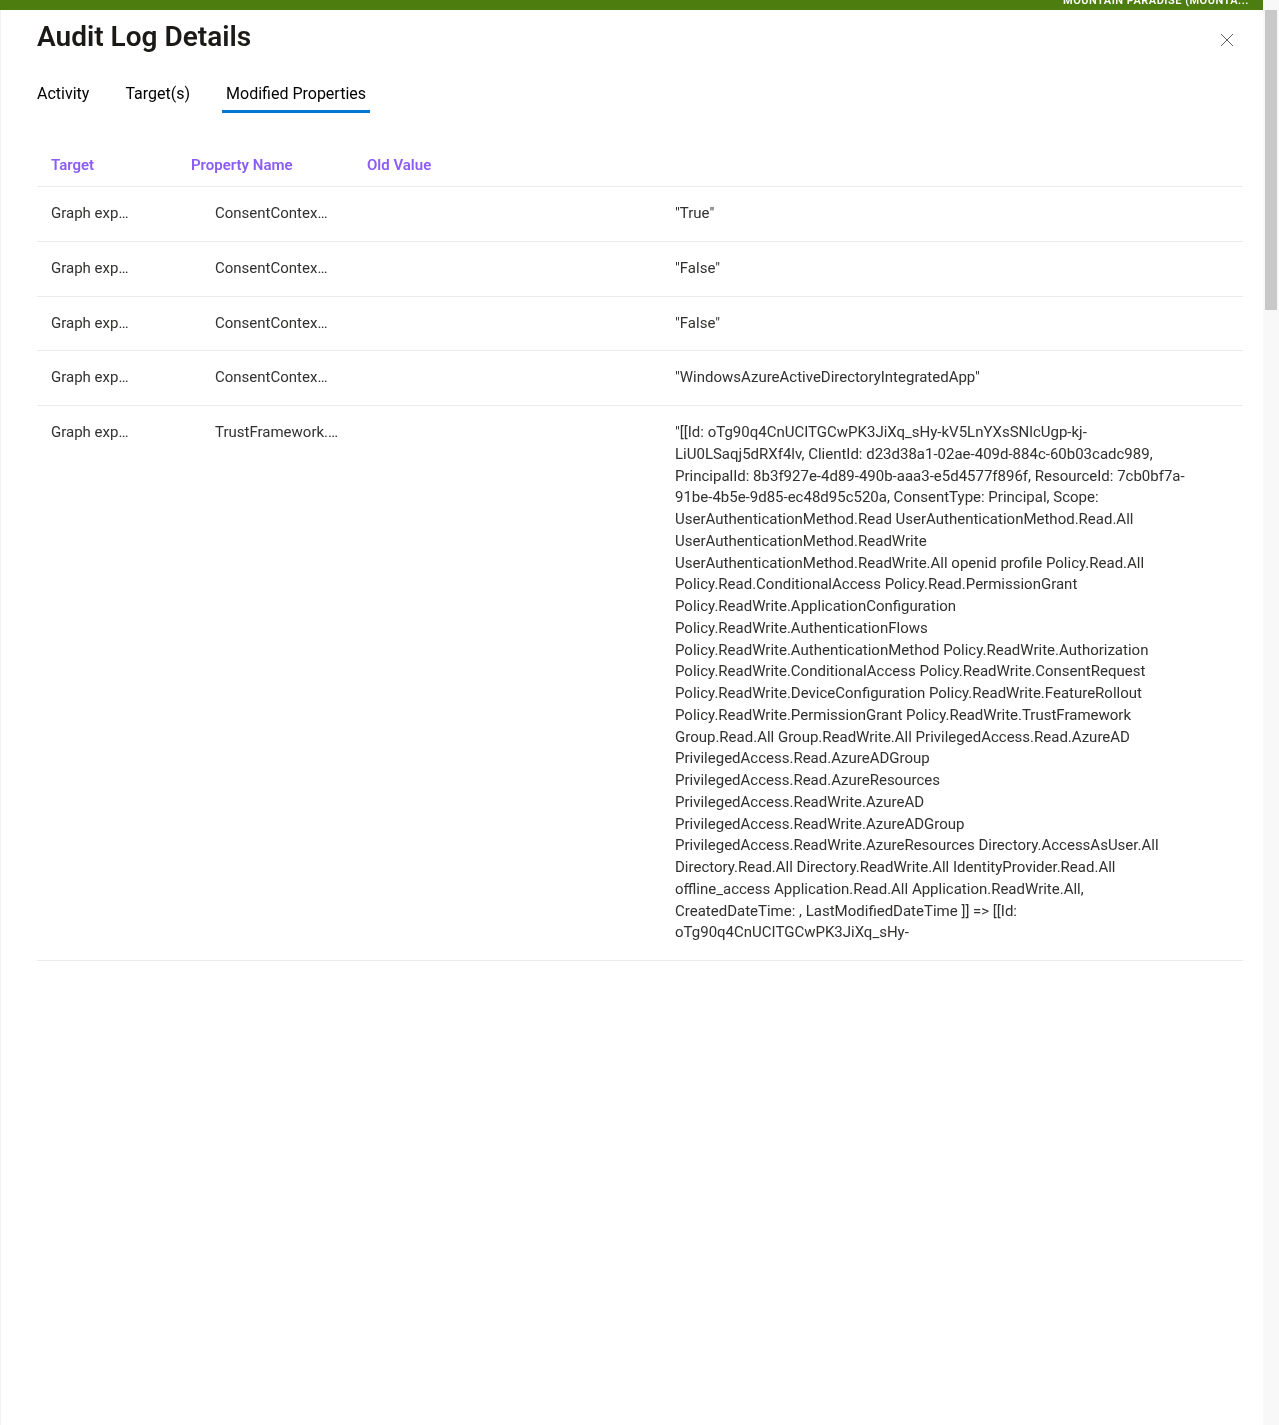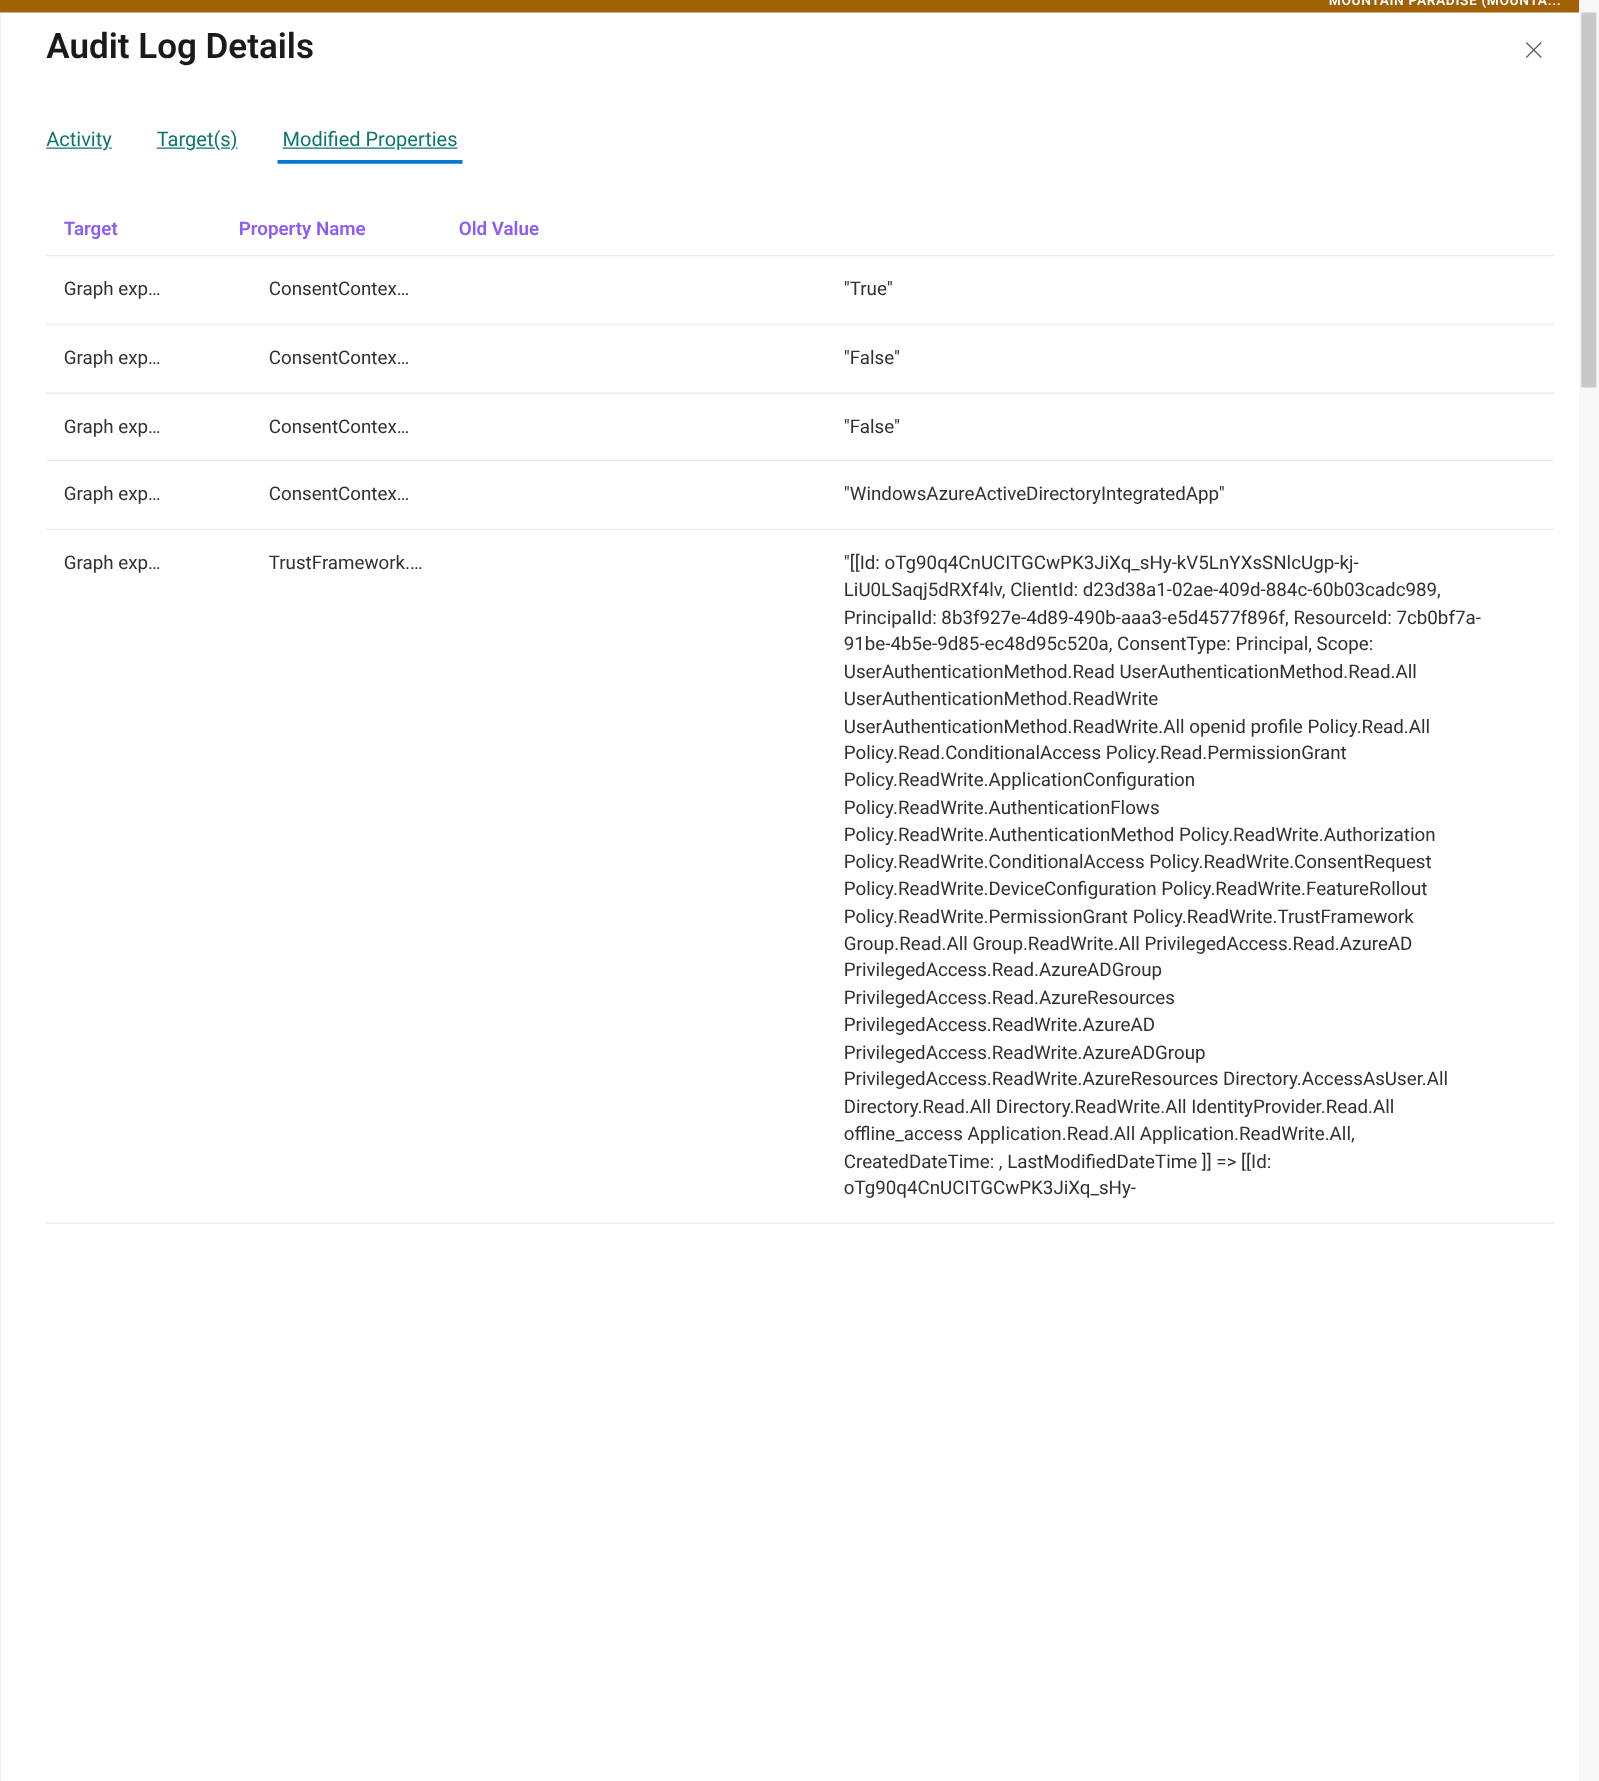--- a/index.html
+++ b/index.html
@@ -8,21 +8,21 @@
       box-sizing: border-box;
     }
     body {
       font-family: "Segoe UI", -apple-system, BlinkMacSystemFont, Roboto, "Helvetica Neue", sans-serif;
       background: #ffffff;
       color: #323130;
       width: 1279px;
     }
     .top-bar {
       height: 10px;
-      background: #a16207;
+      background: #4d7c0f;
       width: 100%;
       position: relative;
     }
     .top-bar-text {
       position: absolute;
       right: 30px;
       top: -6px;
       color: #ffffff;
       font-size: 11px;
       font-weight: 600;
@@ -31,21 +31,21 @@
     .panel {
       background: #ffffff;
       padding: 10px 36px 0 36px;
       min-height: 1415px;
       border-left: 1px solid #f3f2f1;
     }
     .panel-header {
       display: flex;
       justify-content: space-between;
       align-items: flex-start;
-      margin-bottom: 46px;
+      margin-bottom: 28px;
       text-align: right;
     }
     .panel-title {
       font-size: 28px;
       font-weight: 600;
       color: #1b1a19;
     }
     .close-btn {
       cursor: pointer;
       width: 32px;
@@ -61,25 +61,24 @@
       height: 14px;
     }
     .tabs {
       display: flex;
       gap: 36px;
       border-bottom: 1px solid transparent;
       margin-bottom: 30px;
     }
     .tab {
       font-size: 16px;
-      color: #0f766e;
+      color: #000000;
       padding-bottom: 10px;
       cursor: pointer;
       position: relative;
-      text-decoration: underline;
     }
     .tab.active {
       font-weight: 400;
     }
     .tab.active::after {
       content: '';
       position: absolute;
       bottom: 0;
       left: -4px;
       right: -4px;

